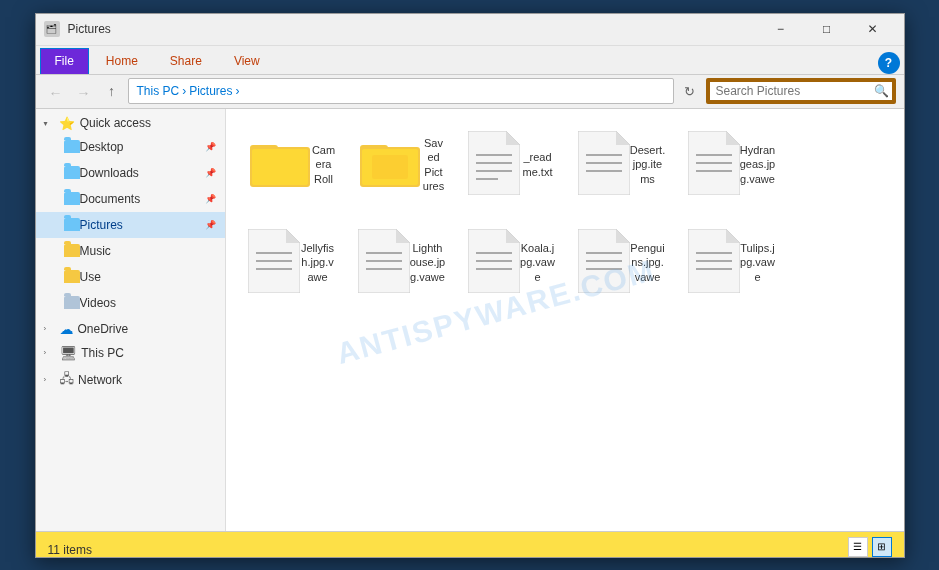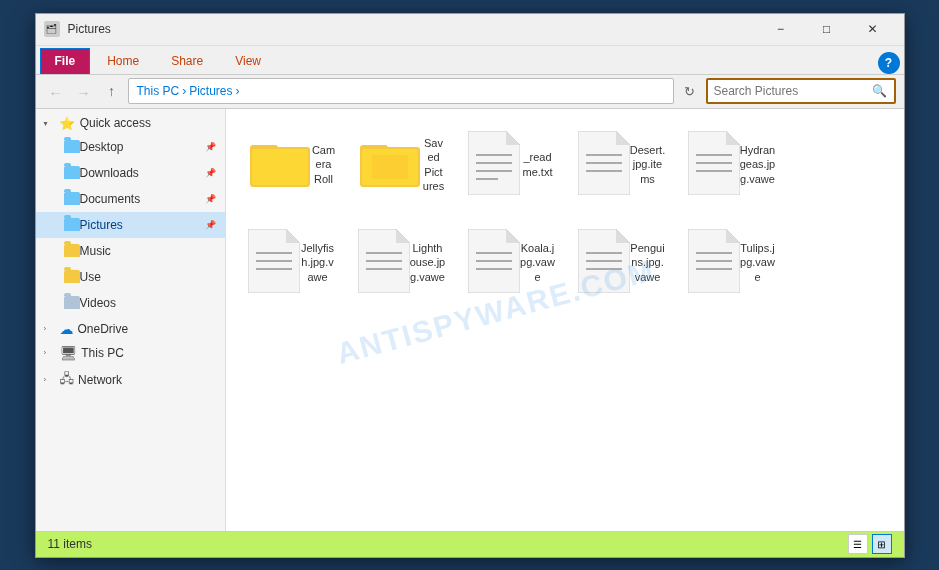--- a/index.html
+++ b/index.html
@@ -88,24 +88,23 @@
       border: 1px solid transparent;
       border-bottom: none;
       margin-right: 2px;
       color: #c2410c;
       background: transparent;
       height: 26px;
       display: flex;
       align-items: center;
     }
     .ribbon-tab.active {
-      background: #be185d;
+      background: #6d28d9;
       color: white;
       border-color: #0078d7;
-      font-weight: bold;
     }
     .ribbon-help {
       margin-left: auto;
       width: 22px;
       height: 22px;
       background: #0078d7;
       color: white;
       border-radius: 50%;
       display: flex;
       align-items: center;
@@ -163,21 +162,21 @@
       cursor: pointer;
       font-size: 13px;
       color: #666;
       display: flex;
       align-items: center;
       justify-content: center;
     }
     .search-box {
       width: 190px;
       height: 26px;
-      border: 2px solid #a16207;
+      border: 4px solid #a16207;
       background: white;
       display: flex;
       align-items: center;
       padding: 0 6px;
       border-radius: 2px;
       gap: 4px;
     }
     .search-input {
       flex: 1;
       border: none;
@@ -334,24 +333,24 @@
     }
     
     .doc-svg {
       width: 52px;
       height: 64px;
     }
 
     
     .status-bar {
       height: 26px;
-      background: #bef264;
+      background: #fde047;
       border-top: 1px solid #ccc;
       display: flex;
-      align-items: center;
+      align-items: flex-end;
       padding: 0 12px;
       font-size: 12px;
       color: #333;
     }
     .status-right {
       margin-left: auto;
       display: flex;
       gap: 4px;
     }
     .view-btn {

